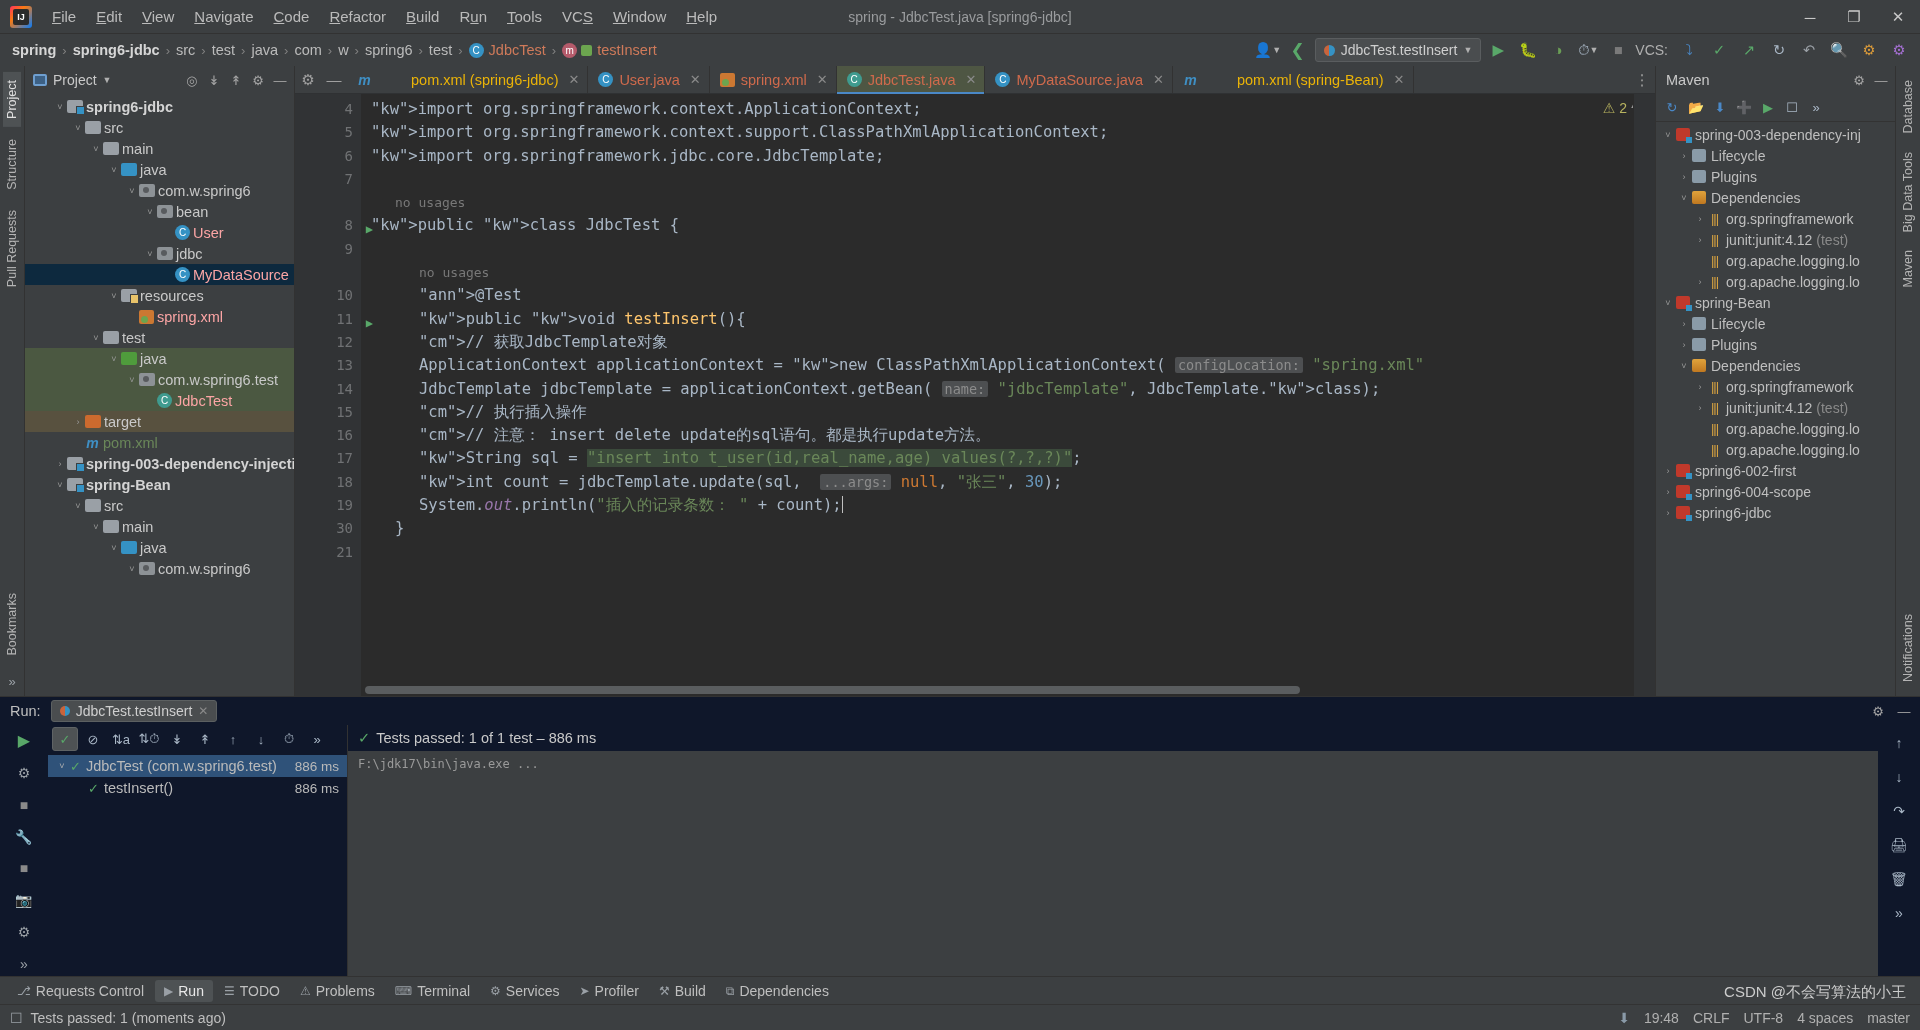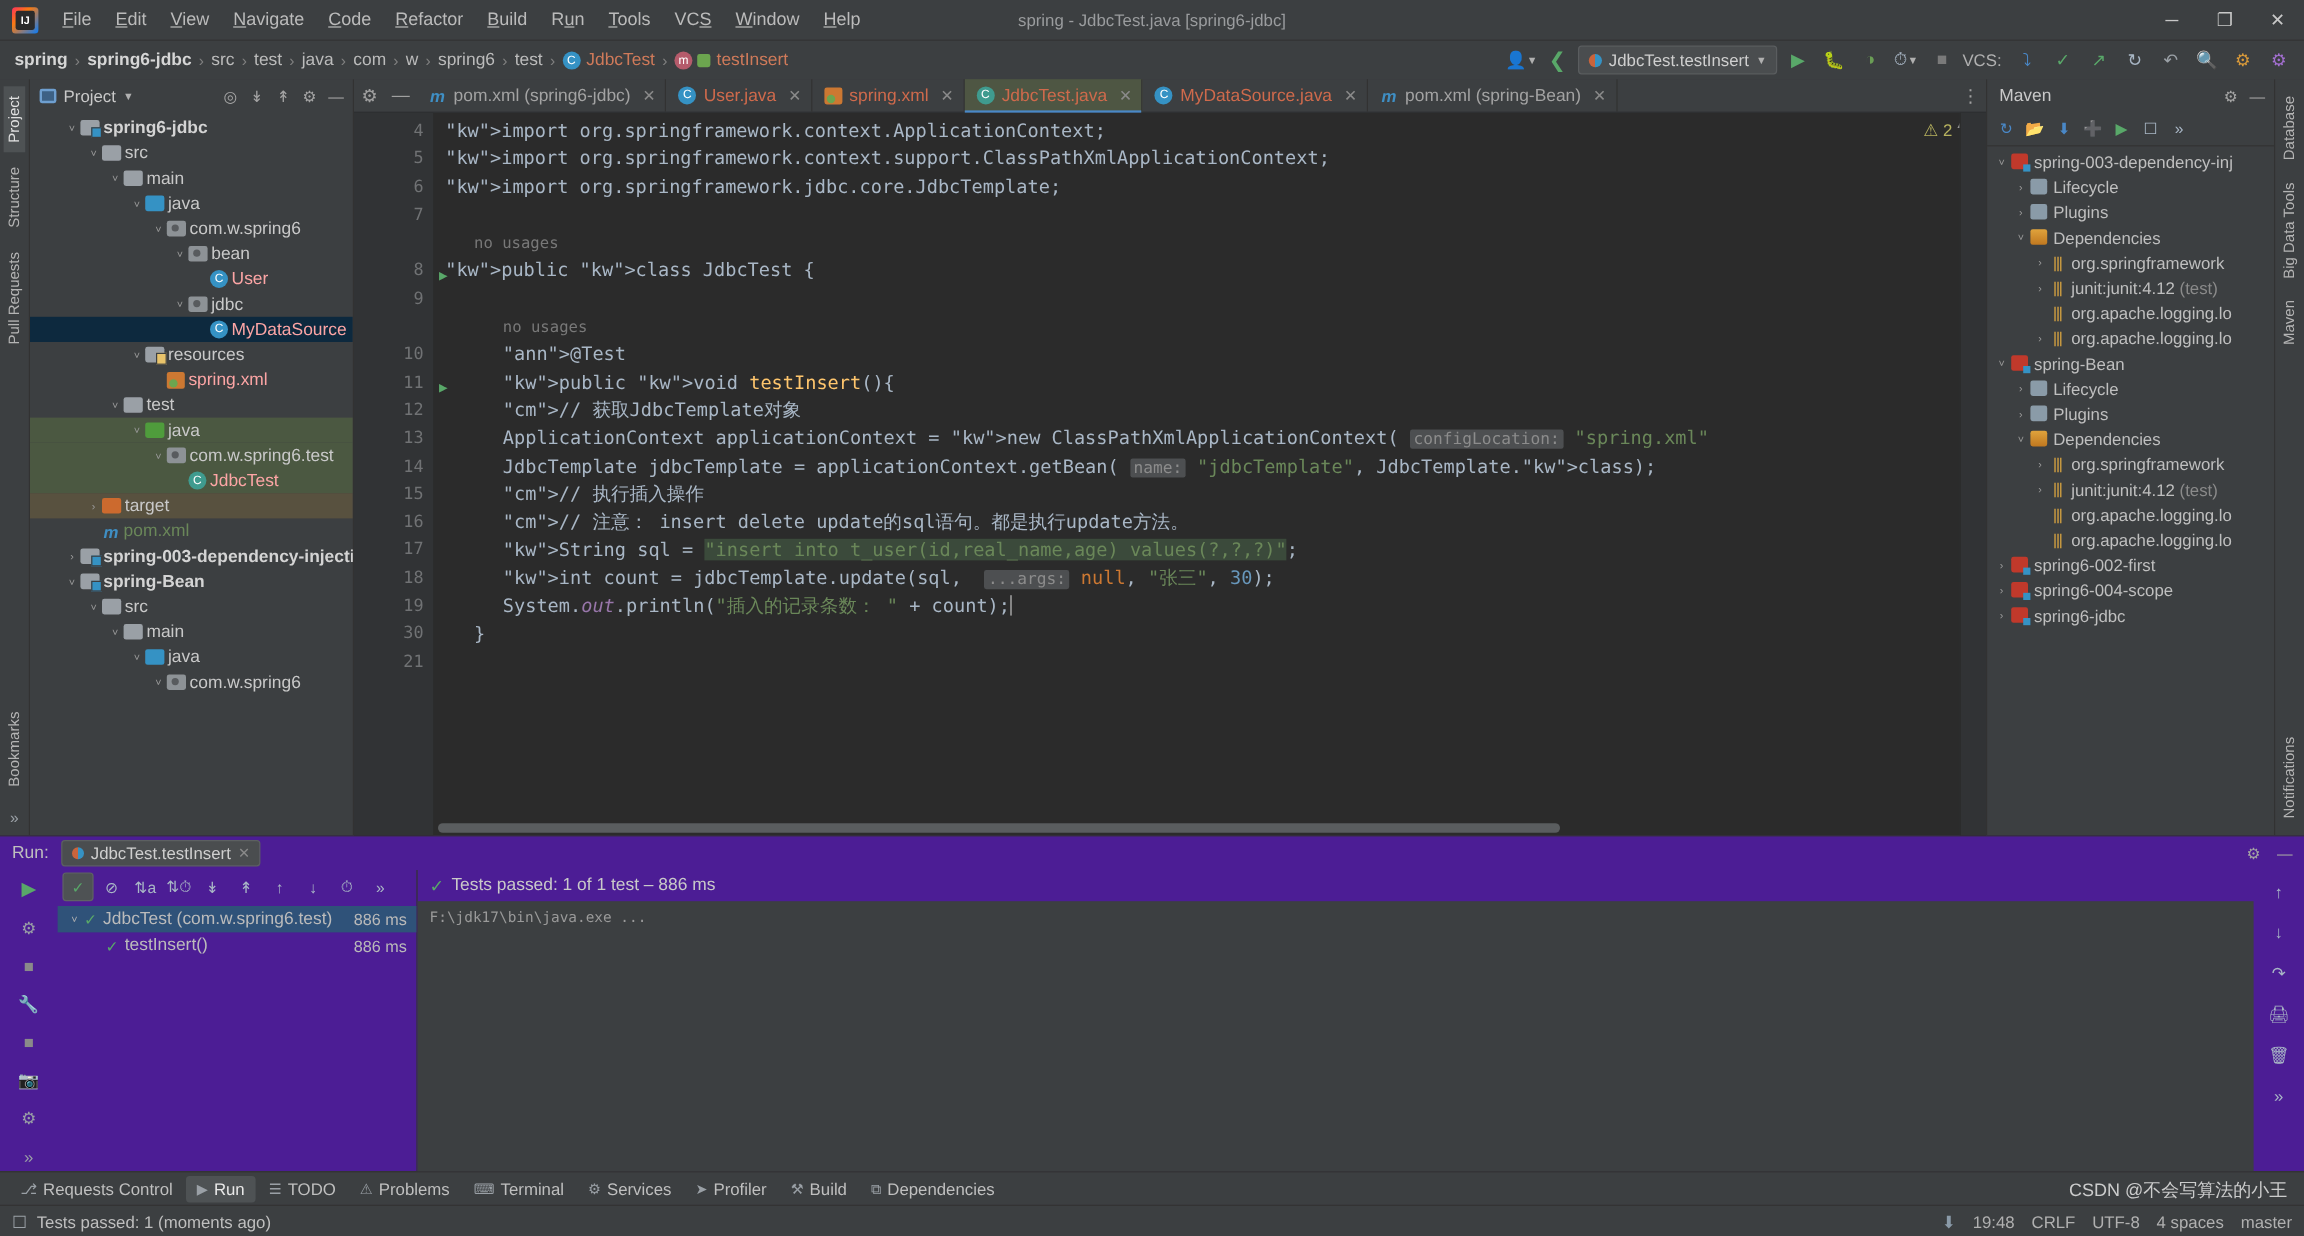--- a/index.html
+++ b/index.html
@@ -132,21 +132,21 @@
   .editor-col { flex:1 1 auto; display:flex; flex-direction:column; min-width:0; min-height:0; }
 
   .tabbar { height:28px; flex:0 0 28px; background:#3c3f41; display:flex; align-items:stretch; border-bottom:1px solid #2f3133; }
   .tab {
     display:flex; align-items:center; gap:6px; padding:0 8px 0 10px; font-size:14.5px; color:#cf6a4c;
     border-right:1px solid #323232; white-space:nowrap; position:relative; cursor:default;
   }
   .tab.active { background:#4e5643; }
   .tab.active::after { content:""; position:absolute; left:0; right:0; bottom:-1px; height:2px; background:#4a88c7; }
   .tab .x { color:#8a8a8a; font-size:13px; margin-left:4px; }
-  .tab .lbl-green { color:#a3a3a3; }
+  .tab .lbl-green { color:#eab308;margin-left:33px; }
   .tab-spacer { flex:1 1 auto; }
   .tab-more { width:26px; display:flex; align-items:center; justify-content:center; color:#a0a0a0; }
 
   .editor { flex:1 1 auto; background:#2b2b2b; position:relative; display:flex; min-height:0; overflow:hidden; }
   .gutter {
     width:66px; flex:0 0 66px; background:#313335; position:relative; padding-top:4px;
     font-family:"DejaVu Sans Mono", monospace; font-size:14px; color:#707274; text-align:right;
   }
   .gline { height:23.3px; line-height:23.3px; padding-right:8px; position:relative; }
   .gmark { position:absolute; right:-12px; top:4px; color:#59a869; font-size:12px; }
@@ -192,21 +192,21 @@
   .mv-lbl { margin-left:5px; color:#bfbfbf; }
   .mv-dim { color:#8a8a8a; }
 
   
   .rrail {
     width:25px; flex:0 0 25px; background:#3c3f41; border-left:1px solid #323232;
     display:flex; flex-direction:column; align-items:center; padding-top:6px; gap:2px;
   }
 
   
-  .runpanel { height:280px; flex:0 0 280px; background:#4c1d95; display:flex; flex-direction:column; border-top:1px solid #323232; }
+  .runpanel { height:280px; flex:0 0 280px; background:#0f172a; display:flex; flex-direction:column; border-top:1px solid #323232; }
   .run-head { height:28px; flex:0 0 28px; display:flex; align-items:center; padding:0 6px 0 10px; gap:10px; font-size:14.5px; }
   .run-label { color:#bfbfbf; }
   .run-tab {
     display:flex; align-items:center; gap:6px; padding:2px 8px; border:1px solid #5c6061; border-radius:3px;
     background:#4a4d4f; color:#cfcfcf; font-size:14px;
   }
   .run-tab .dot { width:10px;height:10px;border-radius:50%;background:linear-gradient(90deg,#c9643c 50%,#3592c4 50%); }
   .run-head-right { margin-left:auto; display:flex; gap:6px; align-items:center; }
 
   .run-body { flex:1 1 auto; display:flex; min-height:0; }

